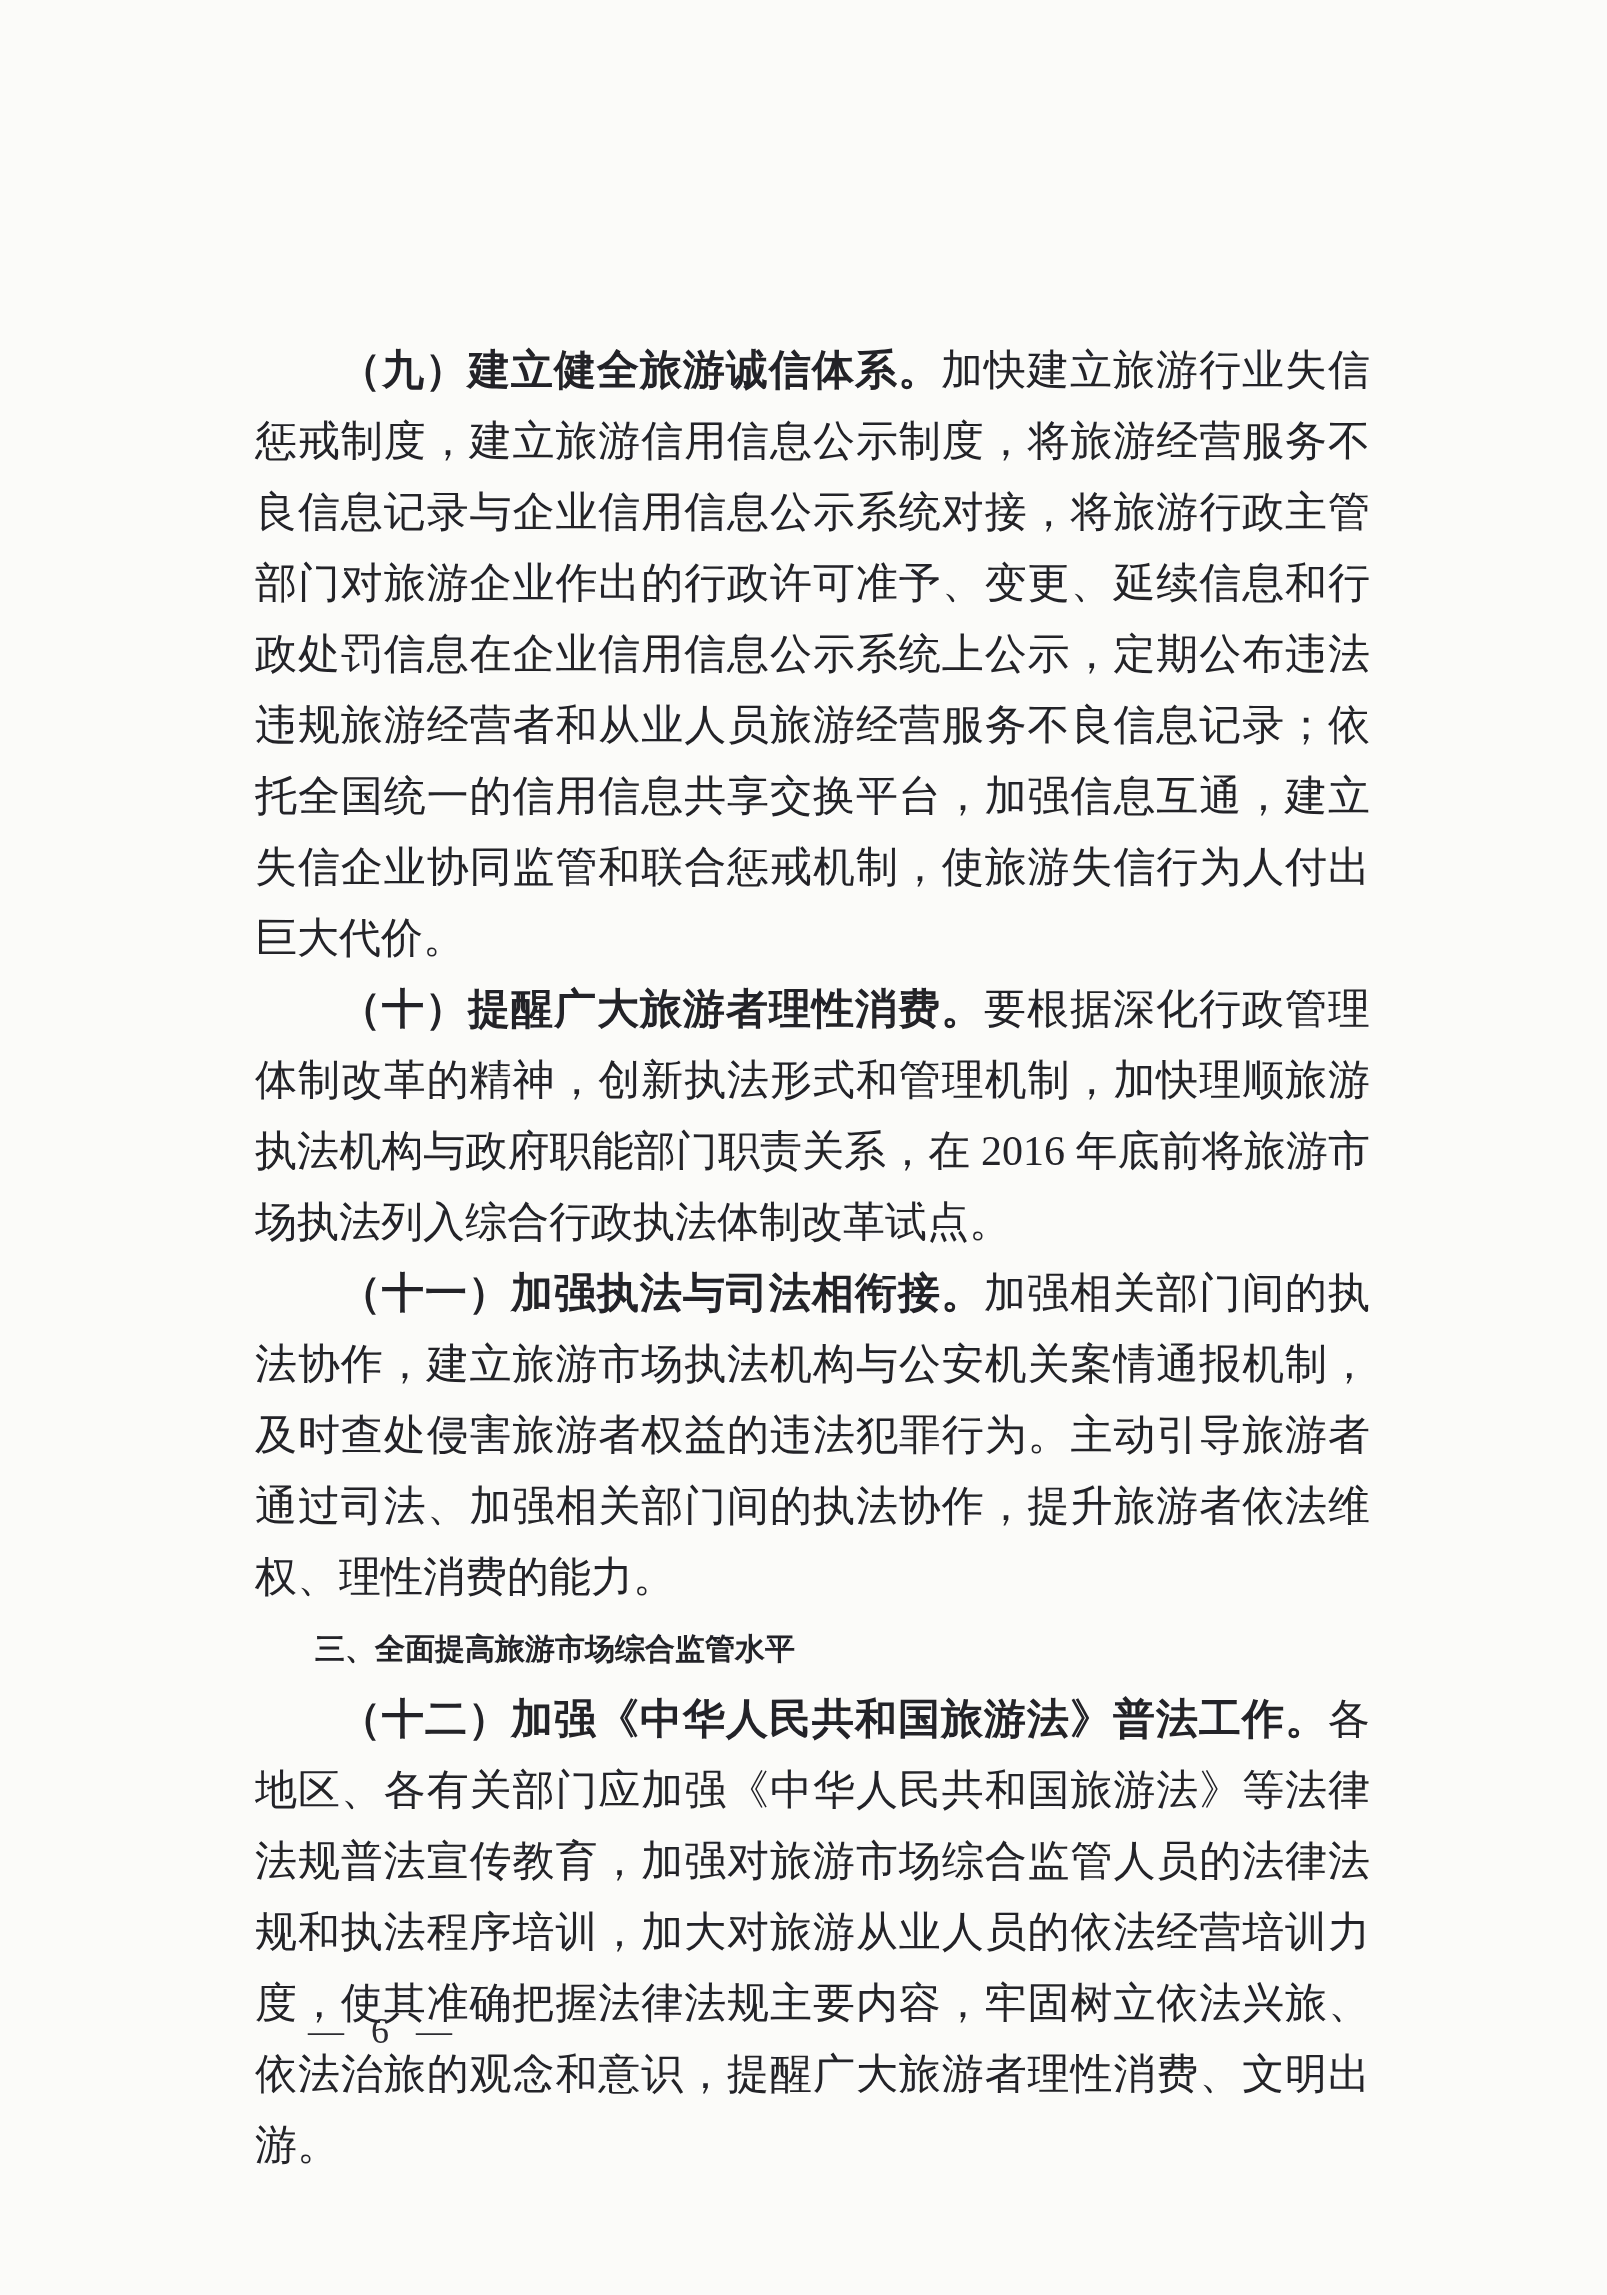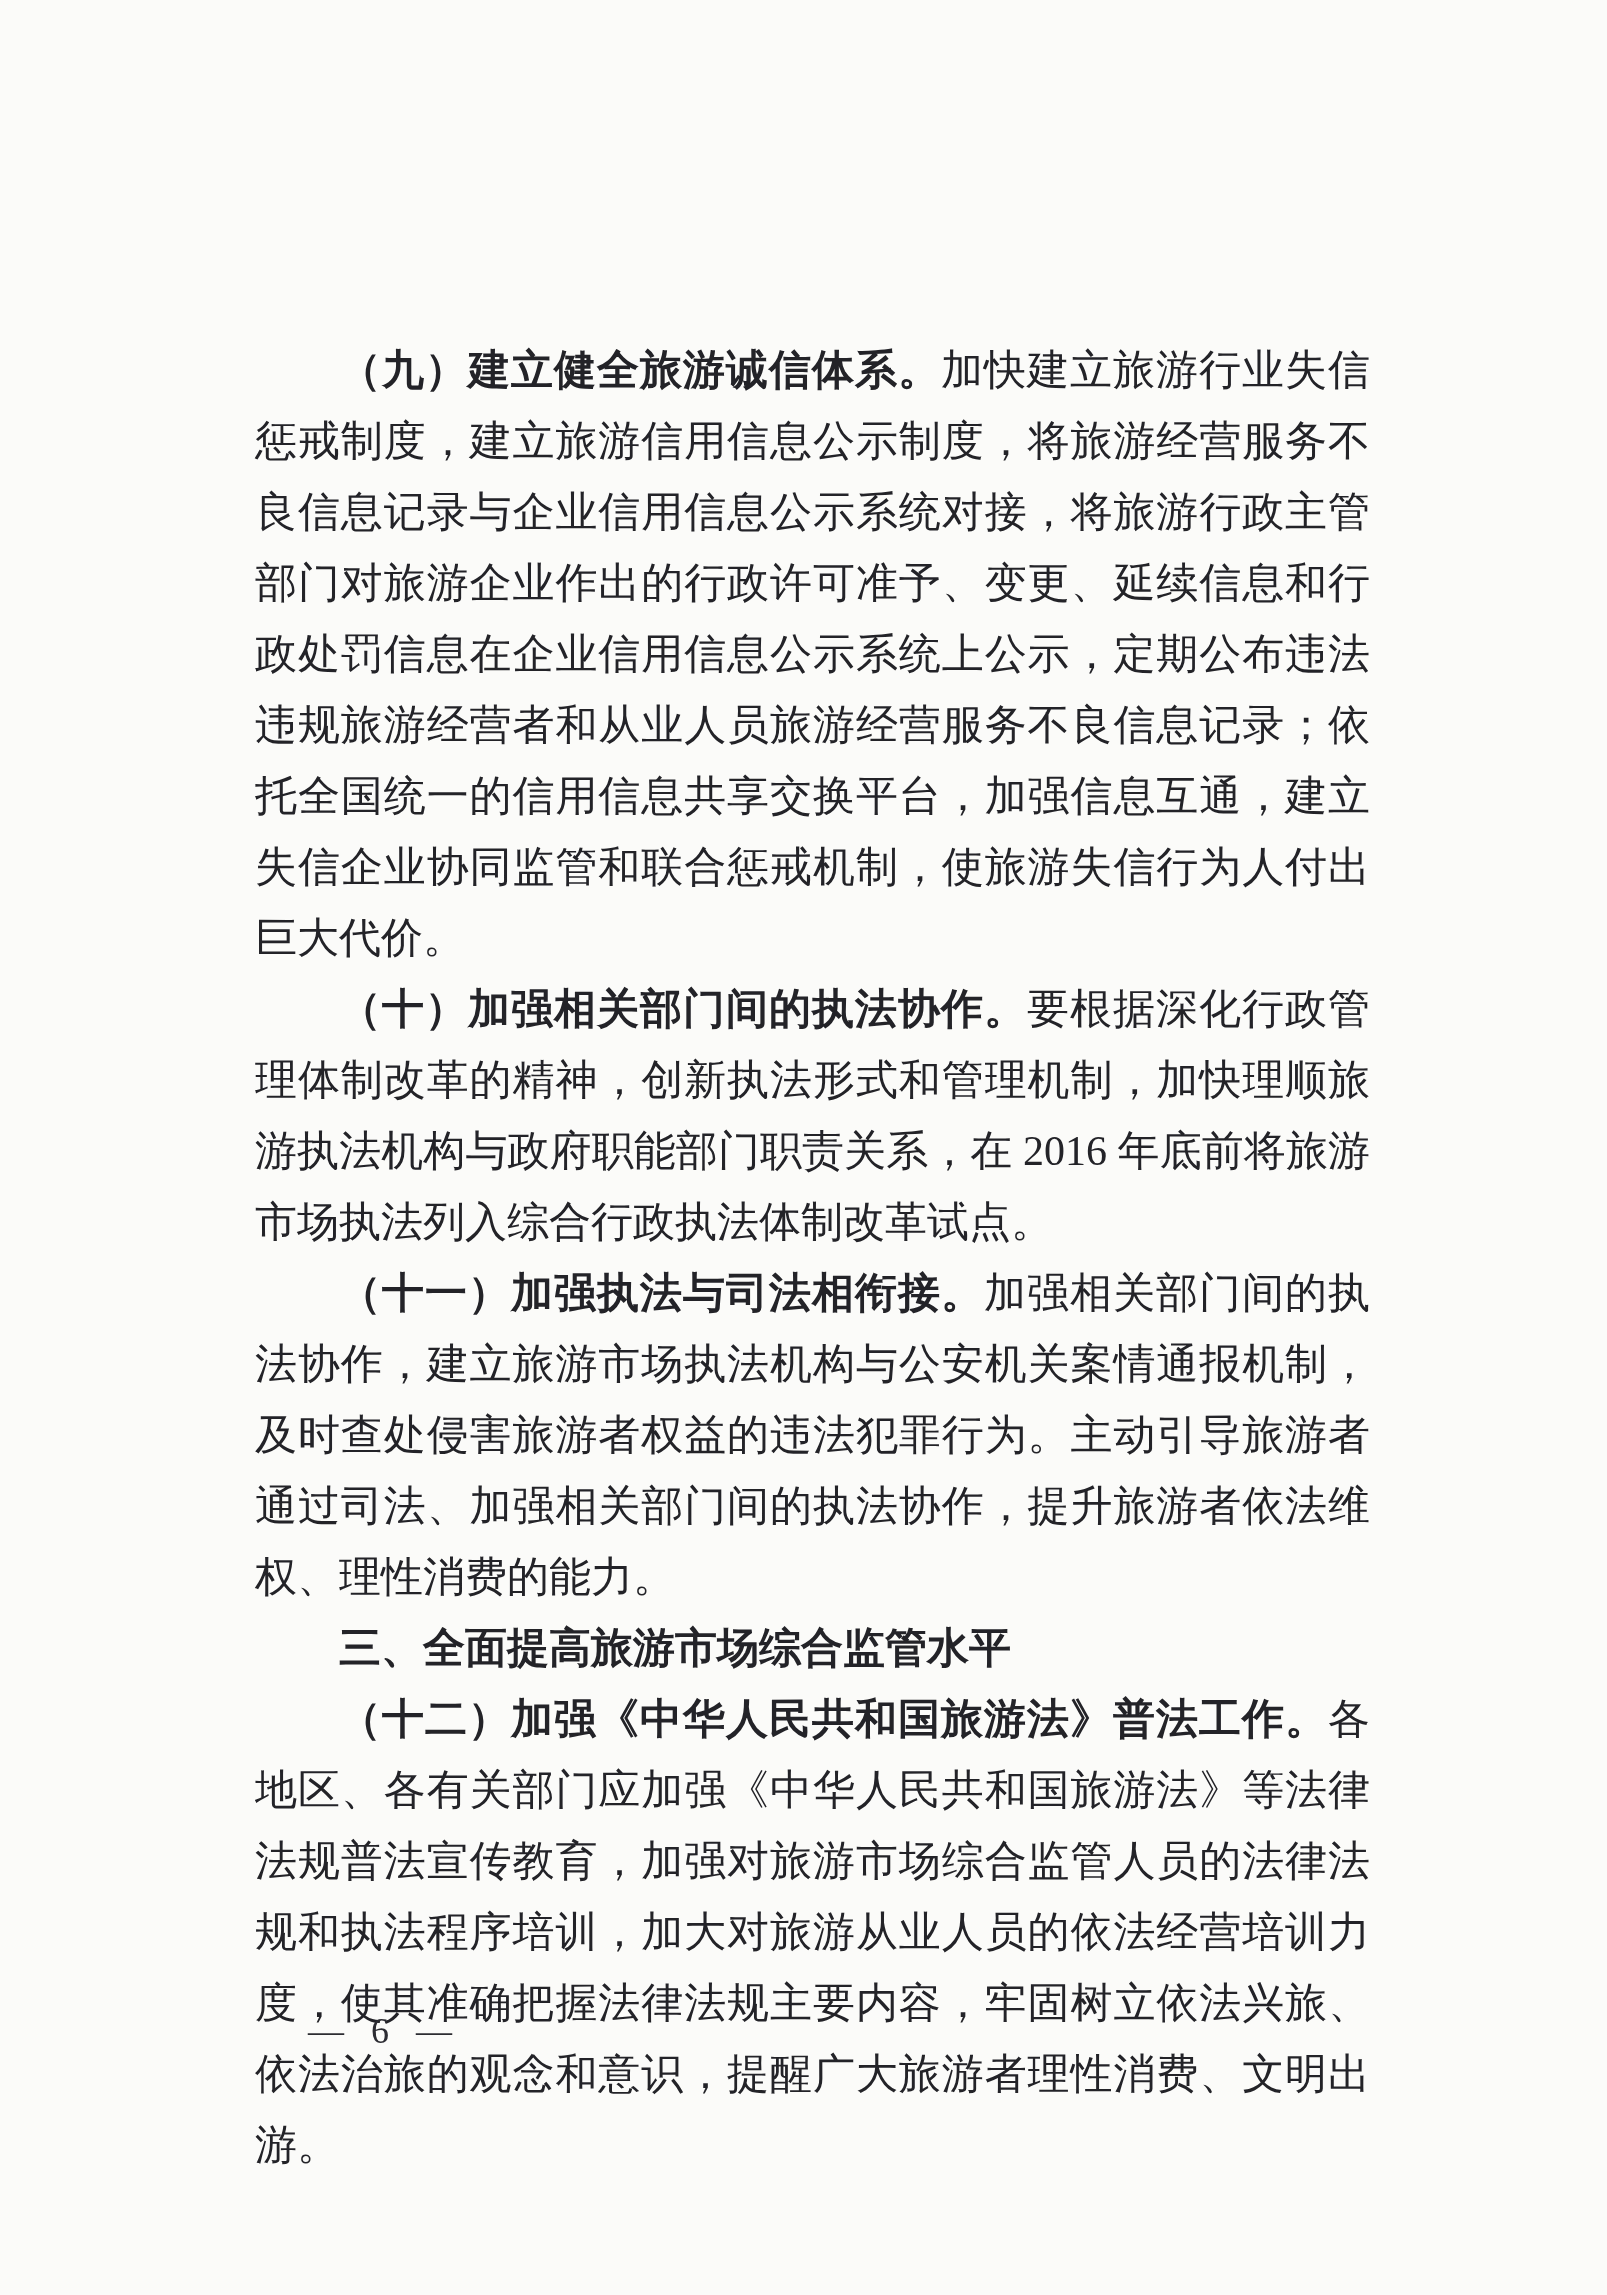--- a/index.html
+++ b/index.html
@@ -29,21 +29,21 @@
     text-justify: inter-ideograph;
     text-indent: 2em;
     font-weight: normal;
     letter-spacing: 0;
   }
   .para .lead {
     font-weight: 700;
   }
   .heading {
     margin: 0;
-    font-size: 42px;
+    font-size: 30px;
     line-height: 71px;
     text-indent: 2em;
     font-weight: 700;
     text-align: left;
   }
   .footer {
     position: absolute;
     left: 308px;
     top: 2010px;
     font-size: 36px;
@@ -54,21 +54,21 @@
   }
 </style>
 </head>
 <body>
 
 <div class="page">
   <main class="text-block">
 
     <p class="para"><span class="lead">（九）建立健全旅游诚信体系。</span><span>加快建立旅游行业失信惩戒制度，建立旅游信用信息公示制度，将旅游经营服务不良信息记录与企业信用信息公示系统对接，将旅游行政主管部门对旅游企业作出的行政许可准予、变更、延续信息和行政处罚信息在企业信用信息公示系统上公示，定期公布违法违规旅游经营者和从业人员旅游经营服务不良信息记录；依托全国统一的信用信息共享交换平台，加强信息互通，建立失信企业协同监管和联合惩戒机制，使旅游失信行为人付出巨大代价。</span></p>
 
-    <p class="para"><span class="lead">（十）加强相关部门间的执法协作。</span><span>要根据深化行政管理体制改革的精神，创新执法形式和管理机制，加快理顺旅游执法机构与政府职能部门职责关系，在 2016 年底前将旅游市场执法列入综合行政执法体制改革试点。</span></p>
+    <p class="para"><span class="lead">（十）提醒广大旅游者理性消费。</span><span>要根据深化行政管理体制改革的精神，创新执法形式和管理机制，加快理顺旅游执法机构与政府职能部门职责关系，在 2016 年底前将旅游市场执法列入综合行政执法体制改革试点。</span></p>
 
     <p class="para"><span class="lead">（十一）加强执法与司法相衔接。</span><span>加强相关部门间的执法协作，建立旅游市场执法机构与公安机关案情通报机制，及时查处侵害旅游者权益的违法犯罪行为。主动引导旅游者通过司法、加强相关部门间的执法协作，提升旅游者依法维权、理性消费的能力。</span></p>
 
     <h2 class="heading">三、全面提高旅游市场综合监管水平</h2>
 
     <p class="para"><span class="lead">（十二）加强《中华人民共和国旅游法》普法工作。</span><span>各地区、各有关部门应加强《中华人民共和国旅游法》等法律法规普法宣传教育，加强对旅游市场综合监管人员的法律法规和执法程序培训，加大对旅游从业人员的依法经营培训力度，使其准确把握法律法规主要内容，牢固树立依法兴旅、依法治旅的观念和意识，提醒广大旅游者理性消费、文明出游。</span></p>
 
   </main>
 
   <div class="footer">— 6 —</div>

